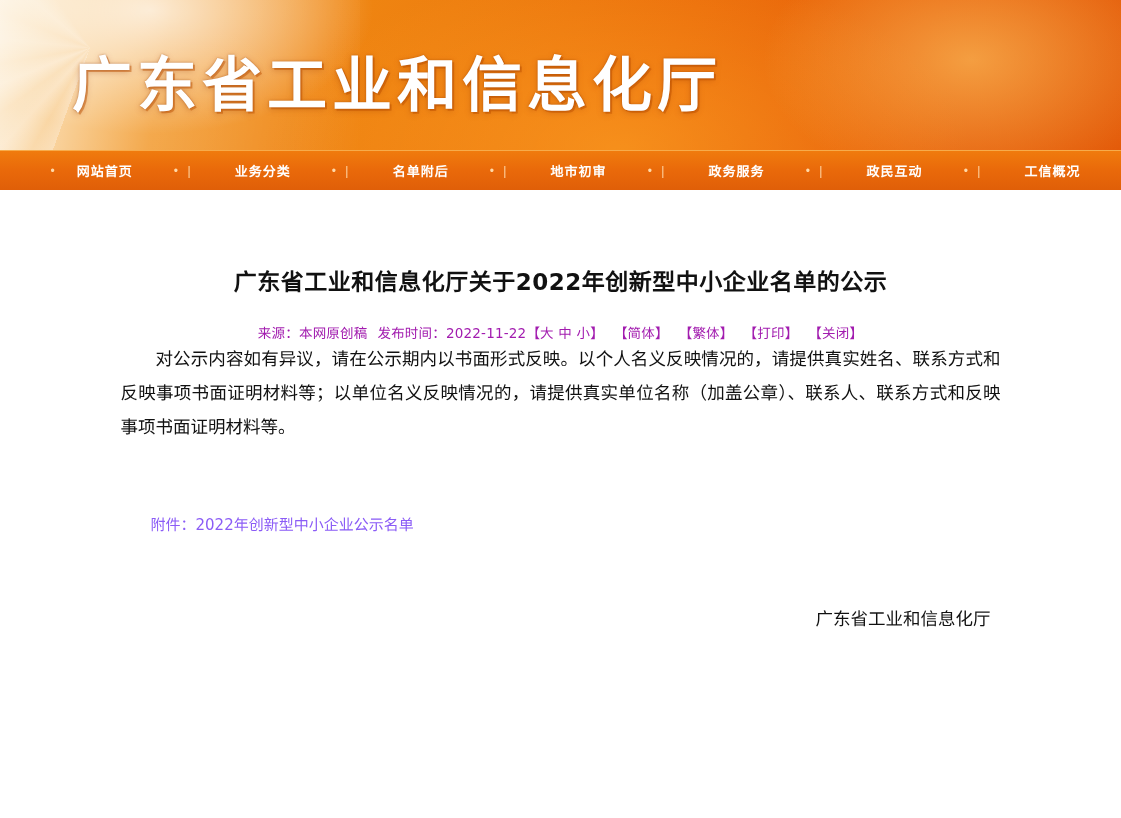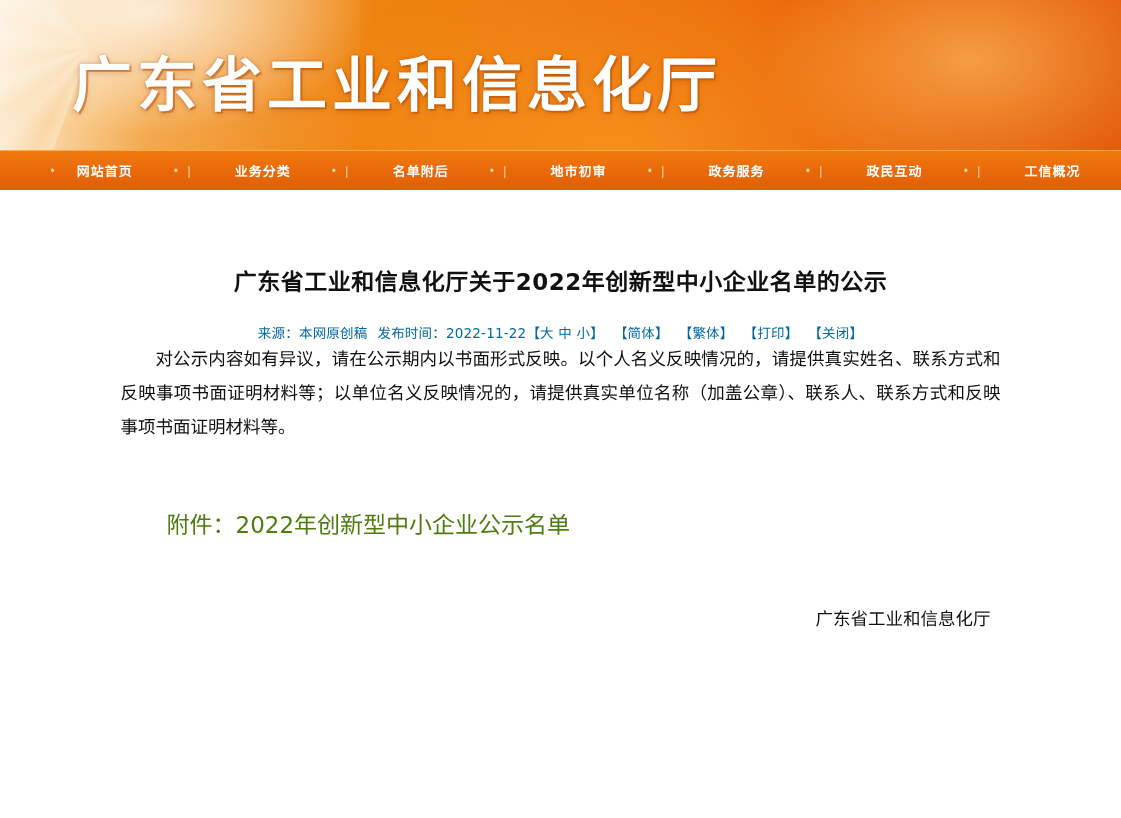--- a/index.html
+++ b/index.html
@@ -143,21 +143,21 @@
     font-size: 23px;
     font-weight: bold;
     color: #111111;
     letter-spacing: 0.5px;
     line-height: 1.4;
   }
   .meta {
     margin-top: 24px;
     text-align: center;
     font-size: 13.5px;
-    color: #0369a1;
+    color: #a21caf;
     font-family: "DejaVu Sans", "Liberation Sans", sans-serif;
     letter-spacing: 0.2px;
   }
   .meta .meta-link {
     cursor: pointer;
   }
   .meta .meta-gap { display: inline-block; width: 10px; }
 
   .body-text {
     margin: 0 auto;
@@ -172,22 +172,22 @@
     margin: 0;
     text-indent: 2em;
   }
   .body-text p + p { margin-top: 13px; }
   .para-1 { margin-top: 30px; }
 
   .attachment {
     margin: 8px auto;
     width: 880px;
     font-family: "DejaVu Sans", "Liberation Sans", sans-serif;
-    font-size: 23px;
-    color: #4d7c0f;
+    font-size: 15px;
+    color: #8b5cf6;
     line-height: 34px;
     margin-top: 64px;
     padding-left: 2em;
     box-sizing: border-box;
   }
 
   .signature {
     margin: 0 auto;
     width: 880px;
     font-family: "DejaVu Sans", "Liberation Sans", sans-serif;

